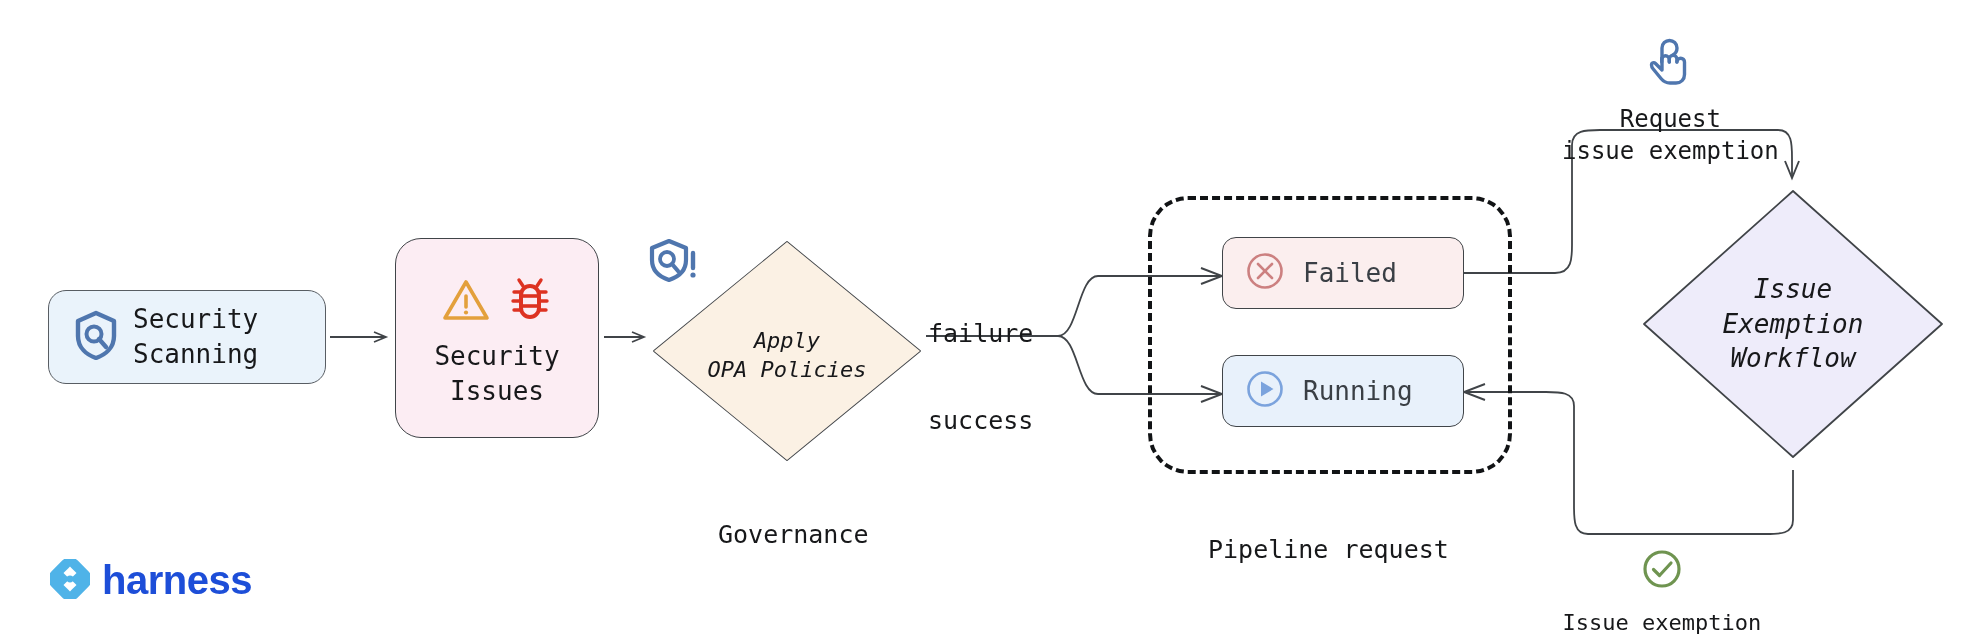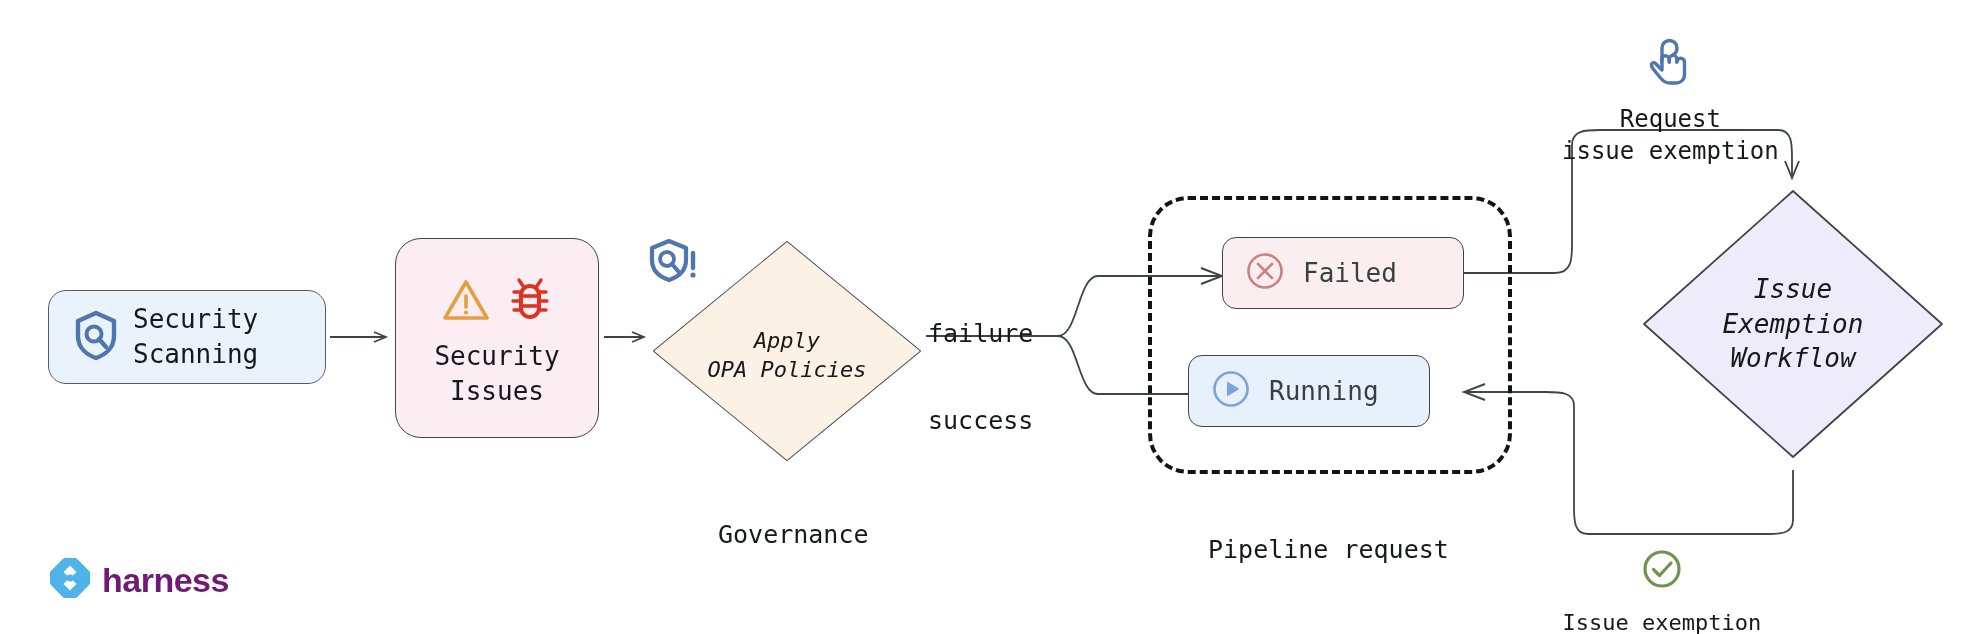--- a/index.html
+++ b/index.html
@@ -49,21 +49,21 @@
   #exemption-diamond{left:1638px;top:185px;width:310px;height:278px;}
   #exemption-diamond .dtxt{font-size:26px;}
 
   
   .status-pill{
     position:absolute;display:flex;align-items:center;gap:18px;
     padding-left:22px;border-radius:14px;border:1.6px solid #404448;
     height:72px;width:242px;box-sizing:border-box;
   }
   #status-failed{left:1222px;top:237px;background:#fbeeee;}
-  #status-running{left:1188px;top:355px;background:#e8f1fb;}
+  #status-running{left:1222px;top:355px;background:#e8f1fb;}
   .status-pill .txt{font-size:26px;color:#3a3f45;}
 
   
   #pipeline-group{
     position:absolute;left:1148px;top:196px;width:364px;height:278px;
     border:4px dashed #111315;border-radius:40px;box-sizing:border-box;
   }
 
   
   .caption{position:absolute;font-size:25px;color:#17181a;white-space:pre;margin-top:41px;}
@@ -76,21 +76,21 @@
   .annot{position:absolute;display:flex;align-items:center;gap:14px;flex-direction:column;}
   .annot .atxt{font-size:24px;color:#17181a;white-space:pre;line-height:1.33;}
   #annot-request{left:1562px;top:38px;}
   #annot-approved{left:1556px;top:548px;}
   #annot-approved .atxt{font-size:22px;}
 
   
   #harness-logo{position:absolute;left:50px;top:558px;display:flex;align-items:center;gap:12px;}
   #harness-logo .wordmark{
     font-family:"Liberation Sans","DejaVu Sans",sans-serif;
-    font-size:34px;font-weight:700;color:#701a75;letter-spacing:-0.5px;
+    font-size:40px;font-weight:700;color:#1d4ed8;letter-spacing:-0.5px;
   }
 </style>
 </head>
 <body>
 
 <div id="stage">
 
   <svg id="wires" viewBox="0 0 1980 634">
     <defs>
       <marker id="arrowOpen" markerWidth="16" markerHeight="16" refX="13" refY="6" orient="auto" markerUnits="userSpaceOnUse">

